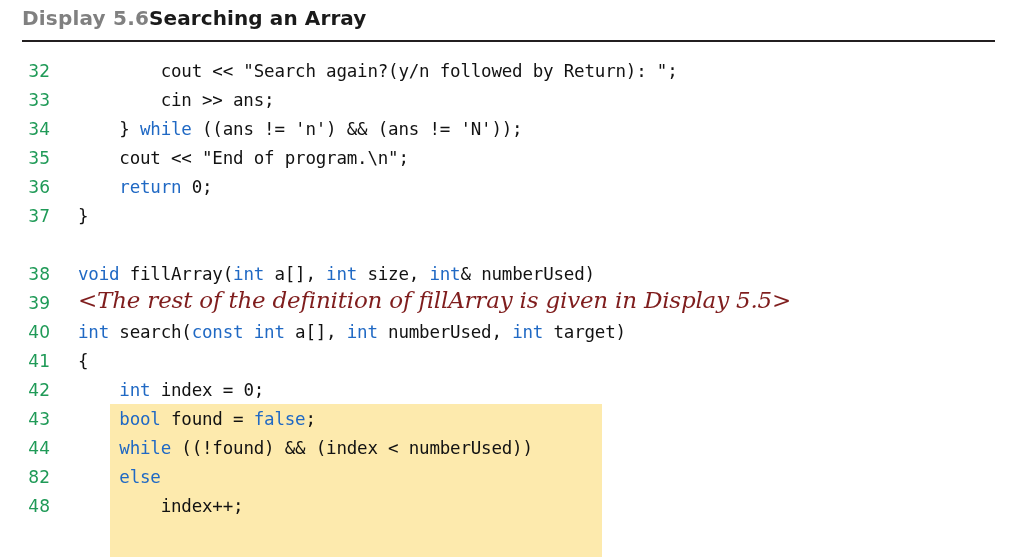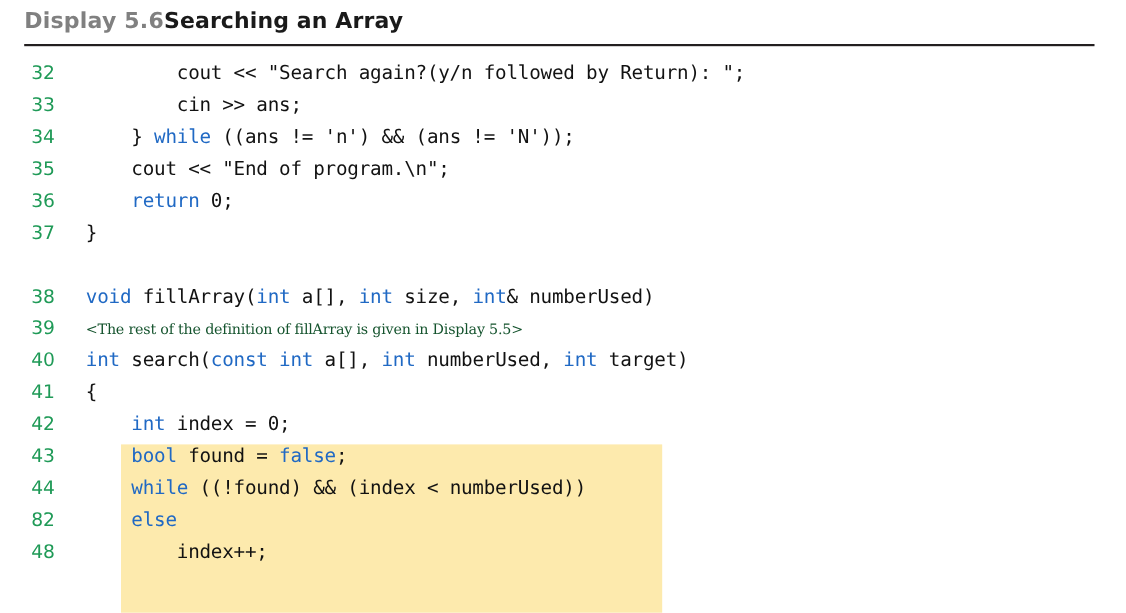--- a/index.html
+++ b/index.html
@@ -61,21 +61,21 @@
   .code-listing {
     position: absolute;
     left: 0;
     top: 52px;
     width: 1024px;
   }
 
   .code-line {
     position: relative;
     display: flex;
-    align-items: center;
+    align-items: flex-end;
     height: 29px;
     white-space: pre;
   }
   .code-line.spacer {
     height: 29px;
   }
 
   .line-no {
     width: 50px;
     min-width: 50px;
@@ -92,23 +92,24 @@
     margin-left: 28px;
     font-family: "DejaVu Sans Mono", monospace;
     font-size: 17.5px;
     color: #121212;
     letter-spacing: -0.2px;
     z-index: 2;
   }
 
   .kw { color: #2069c4; }
   .cmt-red {
-    color: #14532d;
+    color: #7f1d1d;
     font-family: "DejaVu Serif", serif;
-    font-size: 13px;
+    font-style: italic;
+    font-size: 23px;
   }
 
   
   .highlight-band {
     position: absolute;
     left: 110px;
     top: 404px;
     width: 492px;
     height: 153px;
     background: #fdeaad;

